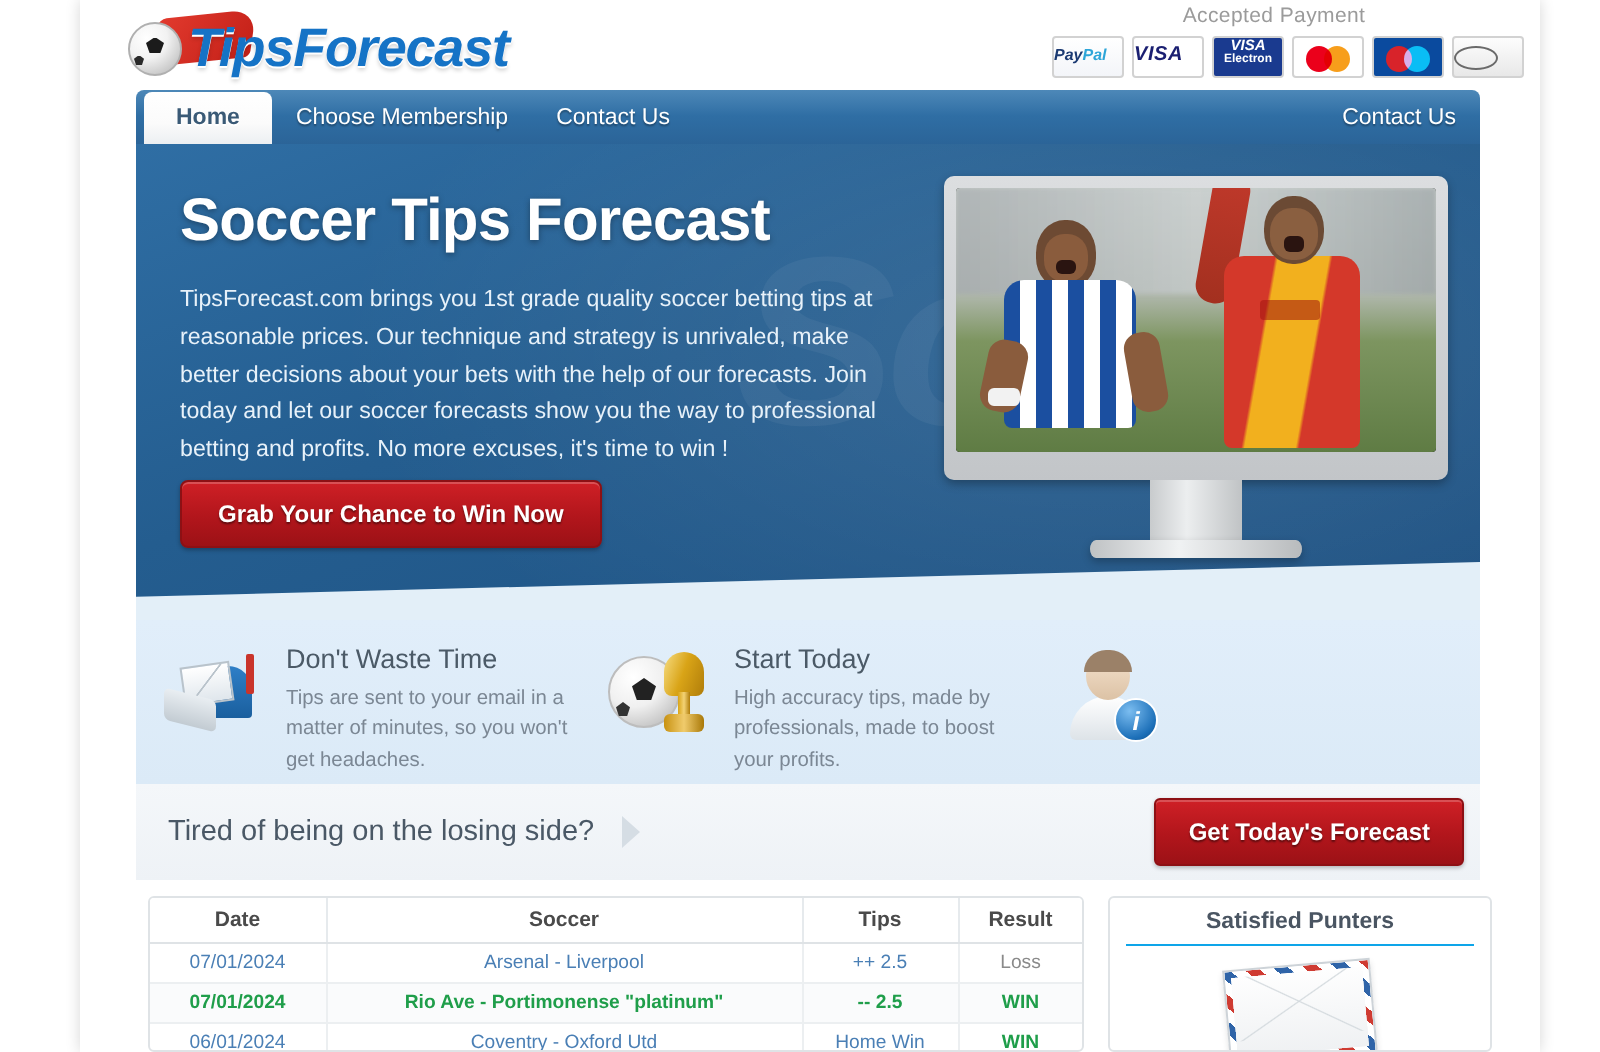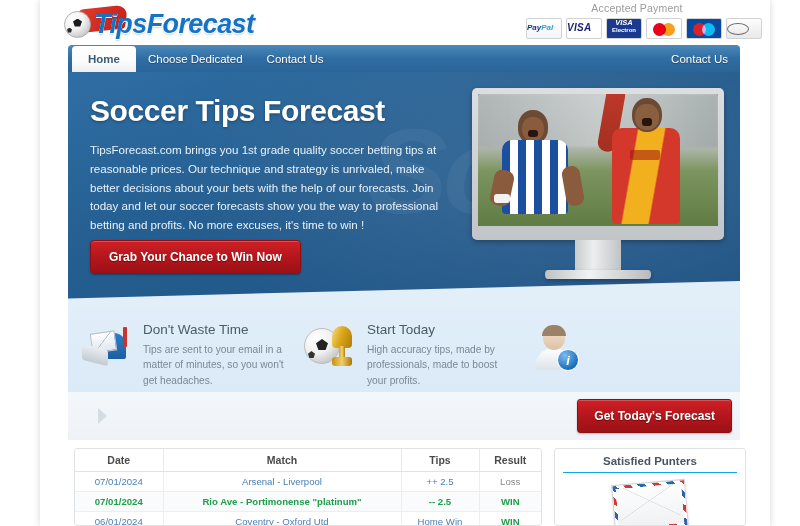--- a/index.html
+++ b/index.html
@@ -500,21 +500,21 @@
           <span class="m2"></span>
         </div>
       <div class="pay-card pay-other">
           <span class="rings"></span>
         </div>
     </div>
   </div>
 
   <div class="navbar">
     <div class="nav-item active">Home</div>
-    <div class="nav-item">Choose Dedicated</div>
+    <div class="nav-item">Choose Membership</div>
     <div class="nav-item">Contact Us</div>
     <div class="nav-item nav-right">Contact Us</div>
   </div>
 
   <div class="hero">
     <div class="hero-wm">Soft</div>
     <div class="hero-title">Soccer Tips Forecast</div>
     <div class="hero-body">TipsForecast.com brings you 1st grade quality soccer betting tips at reasonable prices. Our technique and strategy is unrivaled, make better decisions about your bets with the help of our forecasts. Join today and let our soccer forecasts show you the way to professional betting and profits. No more excuses, it's time to win !</div>
     <div class="hero-cta">Grab Your Chance to Win Now</div>
 
@@ -581,31 +581,32 @@
           <span class="torso"></span>
             <span class="head"></span>
             <span class="hair"></span>
             <span class="info">i</span>
         </span>
       </div>
     </div>
   </div>
 
   <div class="strip">
+    <span class="strip-q">Tired of being on the losing side?</span>
     <span class="strip-chev"></span>
     <span class="strip-btn">Get Today's Forecast</span>
   </div>
 
   <div class="bottom">
     <div class="table-card">
       <table>
         <thead>
           <tr>
             <th class="col-date">Date</th>
-            <th>Match</th>
+            <th>Soccer</th>
             <th class="col-tips">Tips</th>
             <th class="col-res">Result</th>
           </tr>
         </thead>
         <tbody>
           <tr>
             <td class="c-blue">07/01/2024</td>
             <td class="c-blue">Arsenal - Liverpool</td>
             <td class="c-blue">++ 2.5</td>
             <td class="c-gray">Loss</td>

